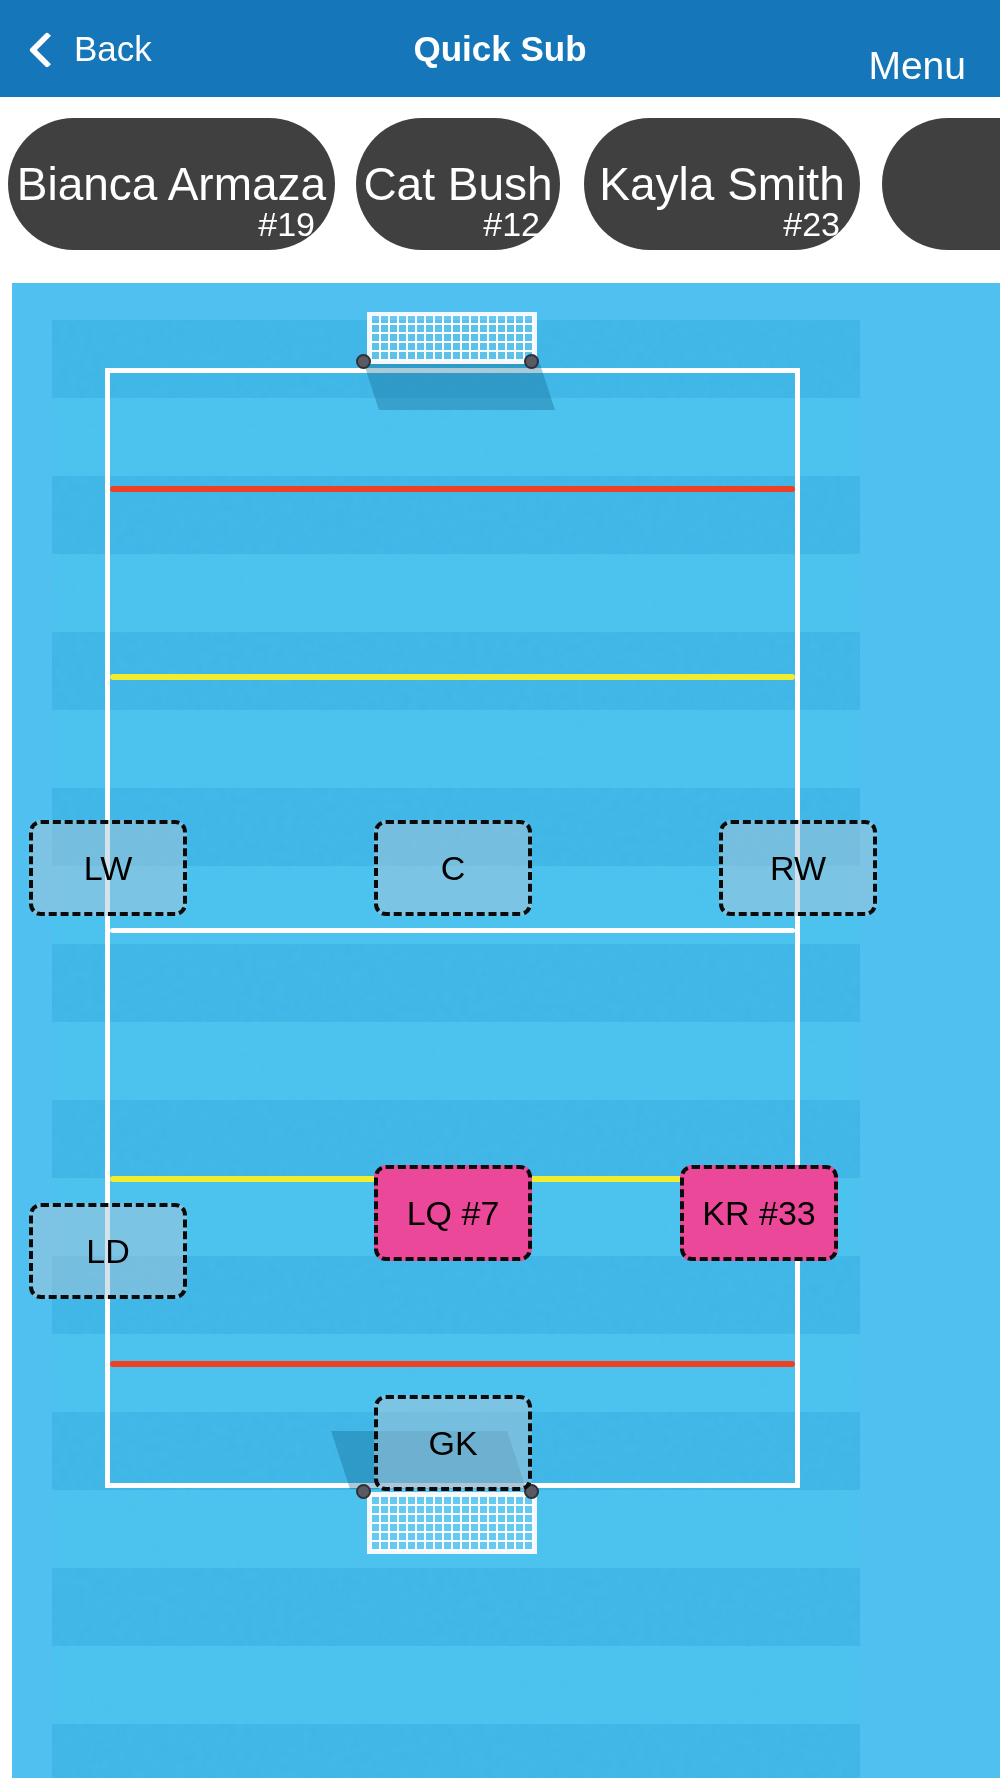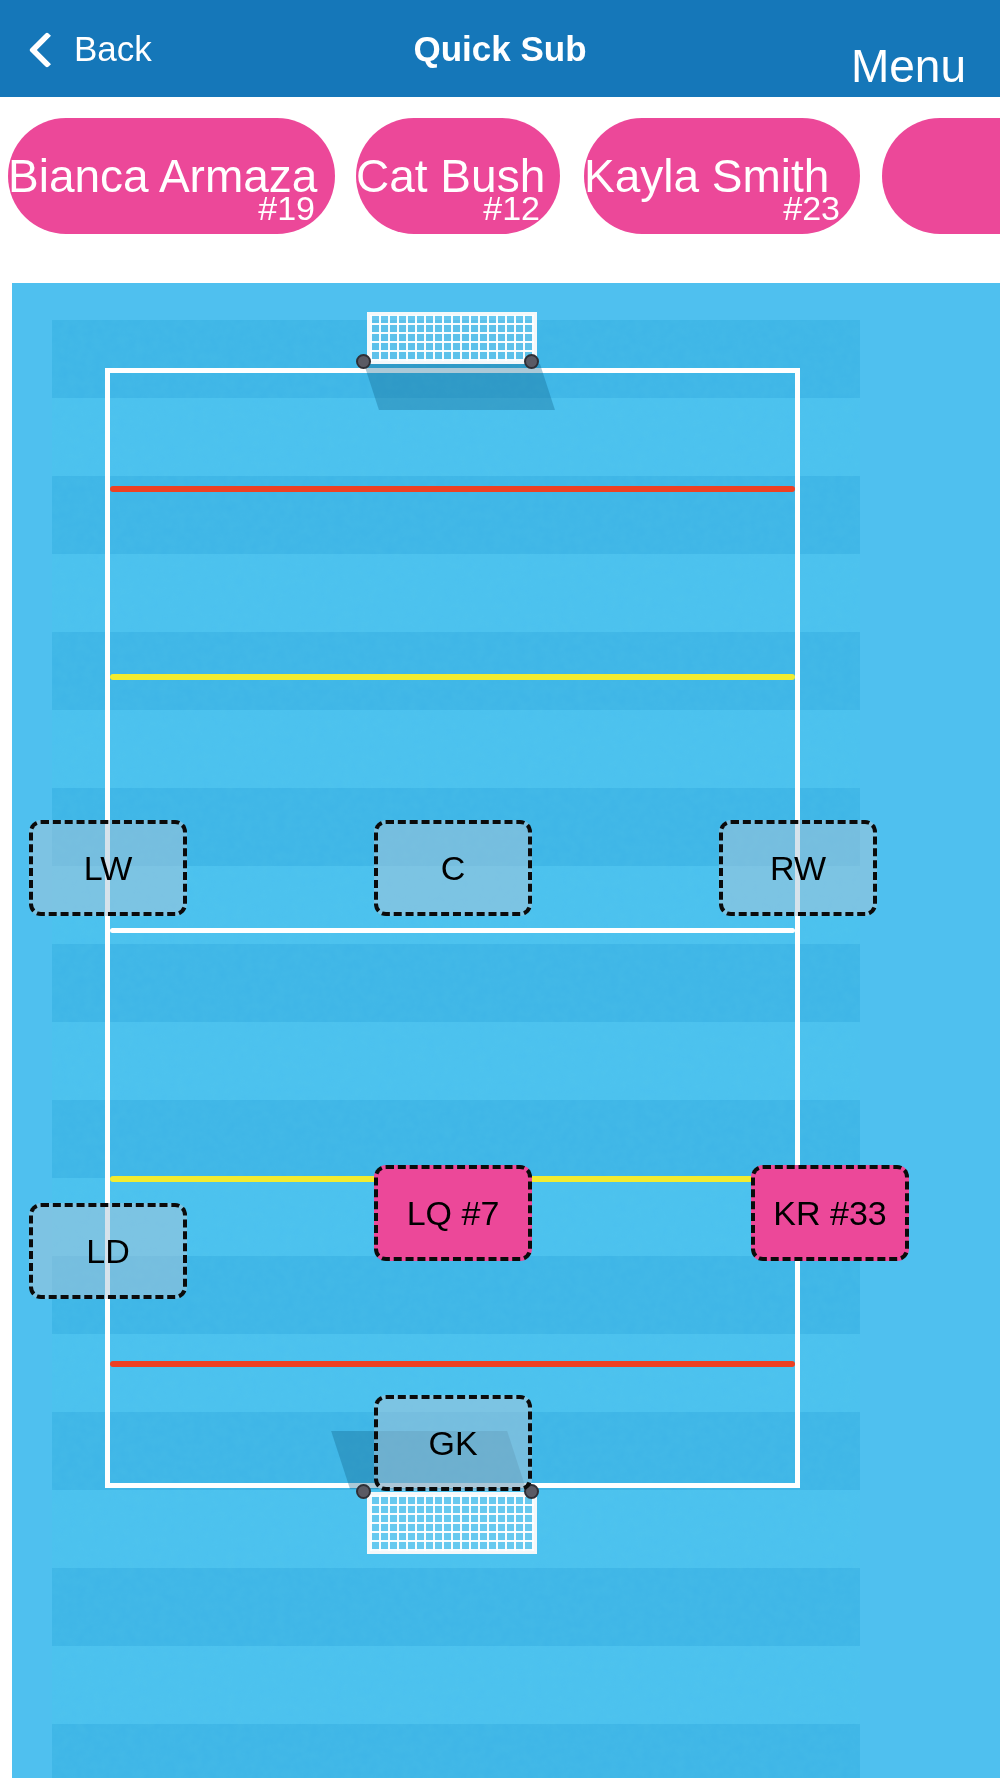--- a/index.html
+++ b/index.html
@@ -16,26 +16,26 @@
   }
   .nav-back{display:flex;align-items:center;gap:14px;font-size:35px;cursor:pointer;}
   .chevron-left{
     width:20px;height:20px;border-left:6px solid #fff;border-bottom:6px solid #fff;
     transform:rotate(45deg);border-radius:3px;margin-top:2px;
   }
   .nav-title{
     position:absolute;left:50%;transform:translateX(-50%);
     font-size:35px;font-weight:700;
   }
-  .nav-menu{font-size:46px;cursor:pointer;margin-top:35px;}
+  .nav-menu{font-size:39px;cursor:pointer;margin-top:35px;}
   
   .bench{position:absolute;top:97px;left:0;width:1000px;height:186px;background:#ffffff;}
   .pill{
-    position:absolute;top:21px;height:116px;background:#ec4899;border-radius:72px;
-    color:#fff;display:flex;align-items:center;cursor:pointer;
+    position:absolute;top:21px;height:132px;background:#404040;border-radius:72px;
+    color:#fff;display:flex;align-items:center;justify-content:center;cursor:pointer;
   }
   .pill .name{font-size:46px;white-space:nowrap;}
   .pill .num{position:absolute;right:20px;bottom:6px;font-size:34px;}
   .pill1{left:8px;width:327px;}
   .pill2{left:356px;width:204px;}
   .pill3{left:584px;width:276px;}
   .pill4{left:882px;width:220px;}
   
   .pool-wrap{
     position:absolute;top:283px;left:0;width:1000px;height:1495px;
@@ -88,21 +88,21 @@
     border:4px dashed #0b0b0b;border-radius:12px;
     display:flex;align-items:center;justify-content:center;
     font-size:34px;color:#000;background:rgba(172,198,216,.5);cursor:pointer;
   }
   .pos.occupied{background:#ec4899;}
   .pos-lw{left:17px;top:537px;}
   .pos-c{left:362px;top:537px;}
   .pos-rw{left:707px;top:537px;}
   .pos-ld{left:17px;top:920px;}
   .pos-lq{left:362px;top:882px;}
-  .pos-kr{left:739px;top:882px;}
+  .pos-kr{left:668px;top:882px;}
   .pos-gk{left:362px;top:1112px;}
 </style>
 </head>
 <body>
 
 <div class="nav">
   <div class="nav-back">
     <span class="chevron-left"></span>
     <span>Back</span>
   </div>

